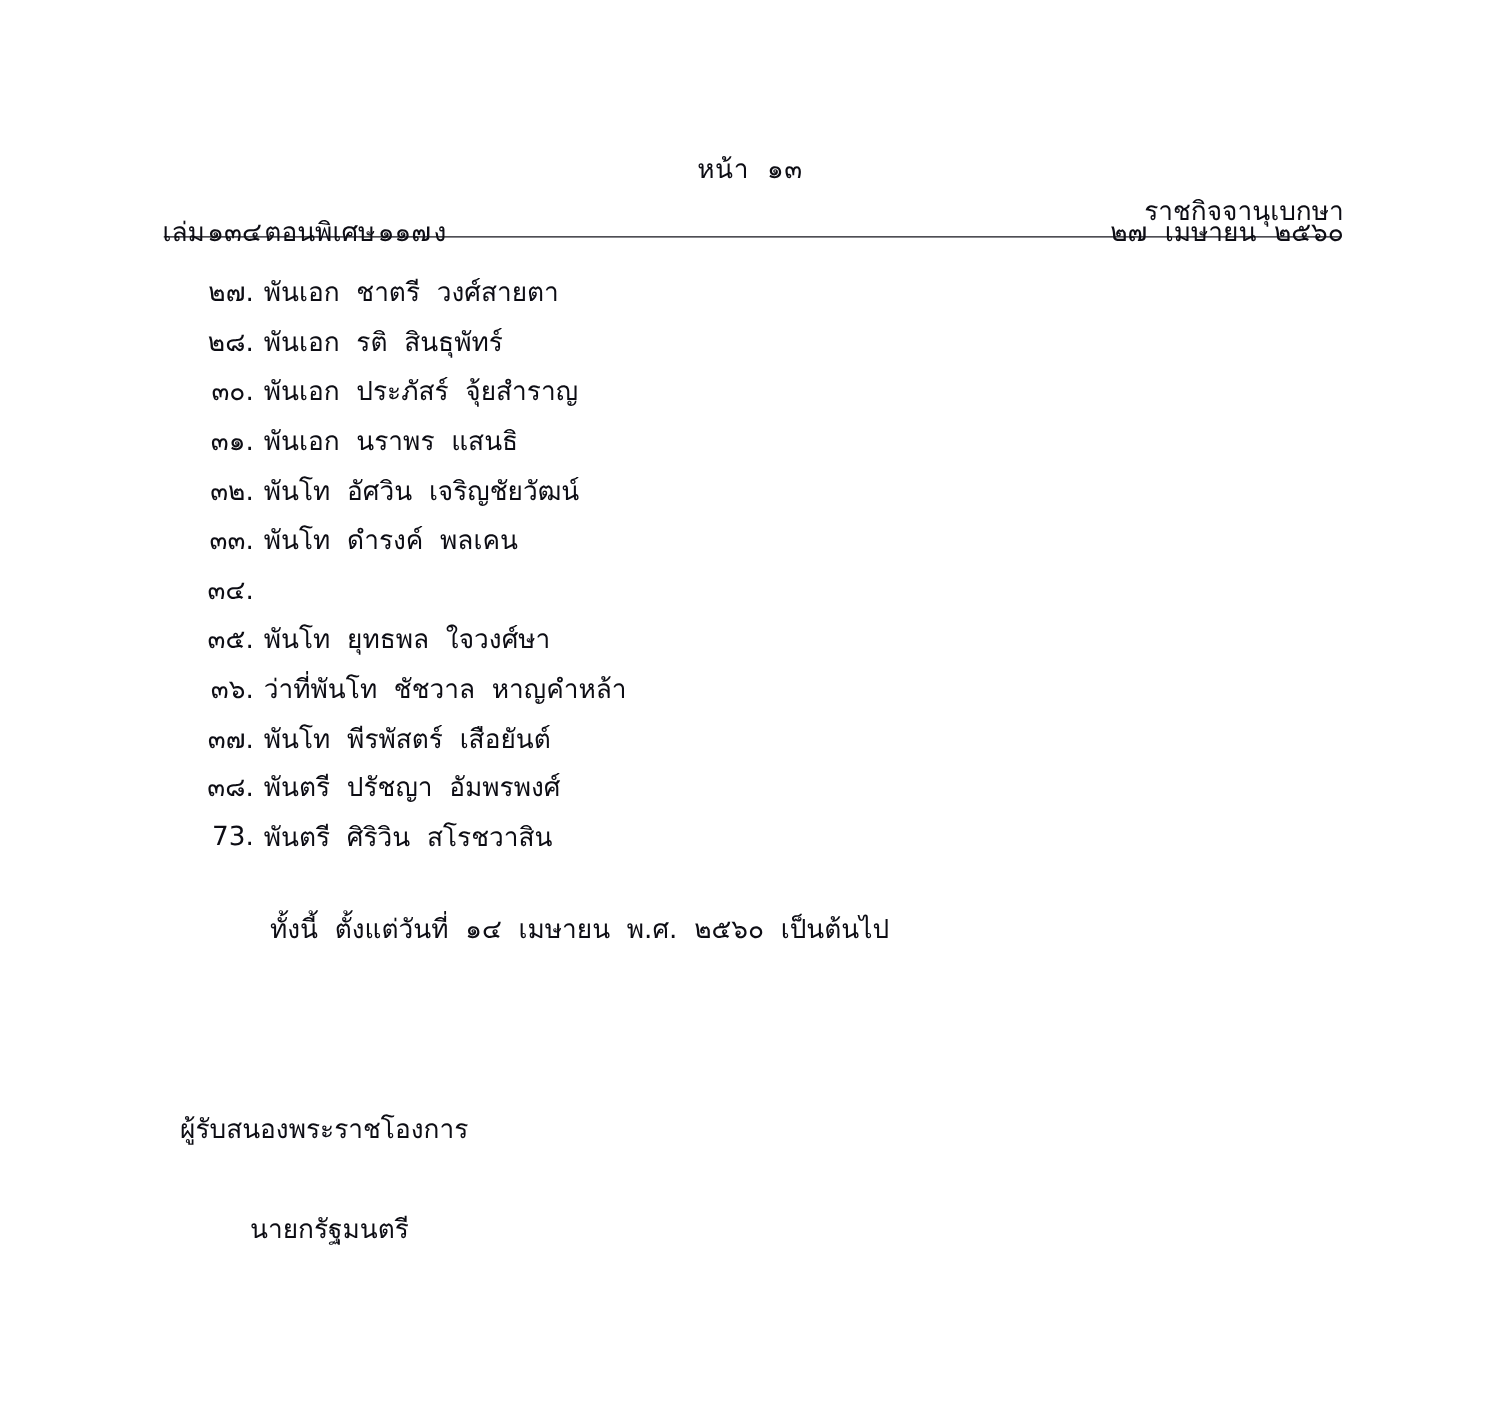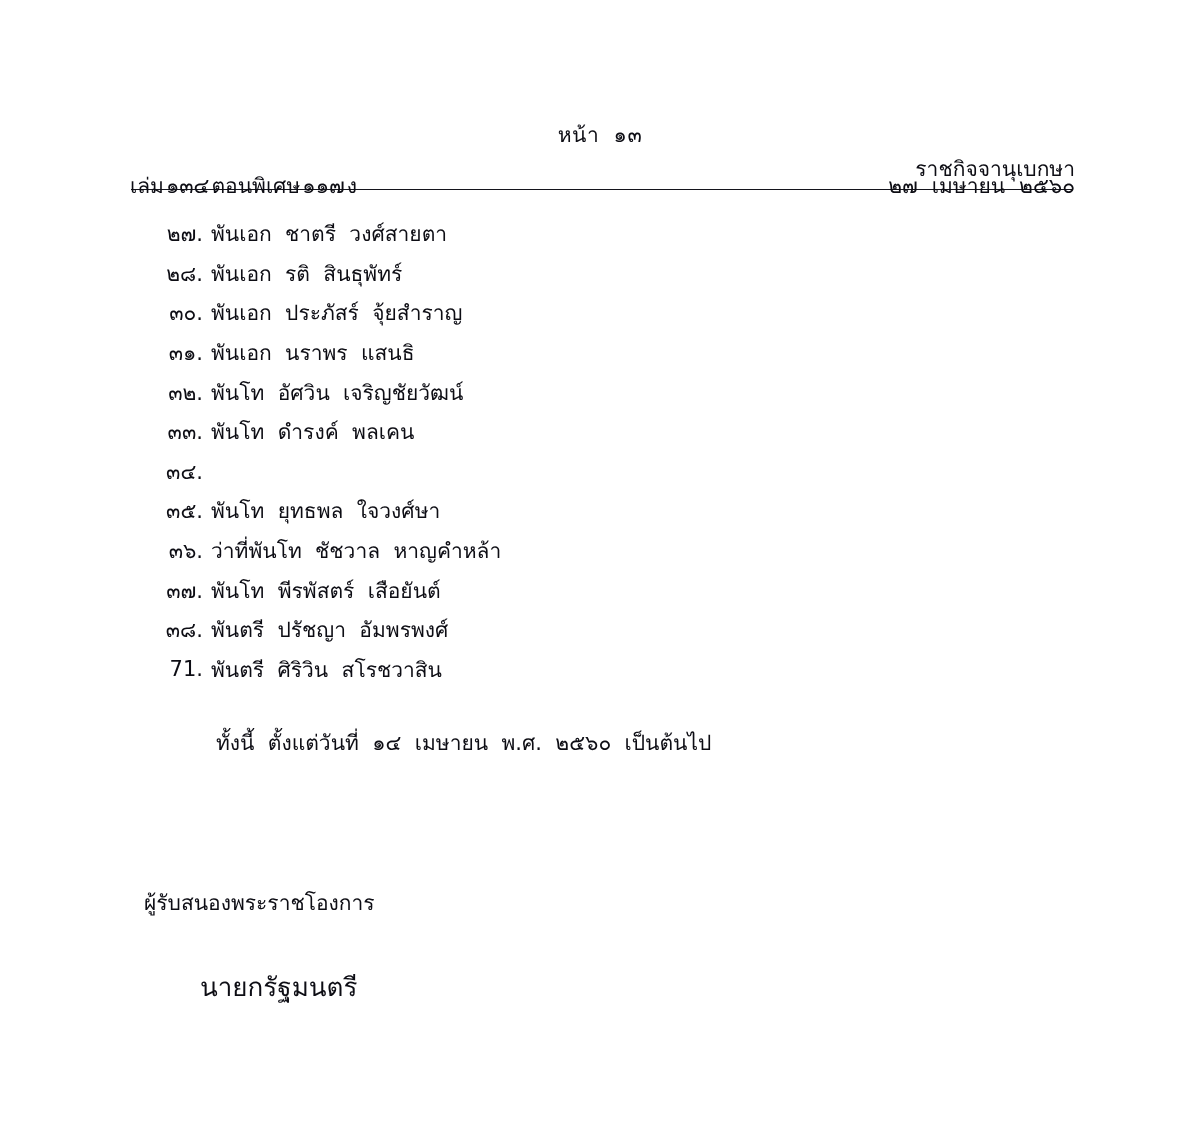--- a/index.html
+++ b/index.html
@@ -124,21 +124,21 @@
     position: absolute;
     top: 926px;
     left: 131px;
     font-size: 21px;
     white-space: pre;
   }
   .sig-3 {
     position: absolute;
     top: 966px;
     left: 200px;
-    font-size: 26px;
+    font-size: 21px;
     white-space: pre;
   }
 </style>
 </head>
 <body>
 
 <div class="page">
 
   <div class="page-number-line">หน้า  ๑๓</div>
 
@@ -198,21 +198,21 @@
     </div>
     <div class="list-item">
       <span class="list-num">๓๗.</span>
       <span class="list-text">พันโท  พีรพัสตร์  เสือยันต์</span>
     </div>
     <div class="list-item">
       <span class="list-num">๓๘.</span>
       <span class="list-text">พันตรี  ปรัชญา  อัมพรพงศ์</span>
     </div>
     <div class="list-item">
-      <span class="list-num">71.</span>
+      <span class="list-num">73.</span>
       <span class="list-text">พันตรี  ศิริวิน  สโรชวาสิน</span>
     </div>
   </div>
 
   <div class="effective-line">ทั้งนี้  ตั้งแต่วันที่  ๑๔  เมษายน  พ.ศ.  ๒๕๖๐  เป็นต้นไป</div>
 
 
   <div class="sig-1">ผู้รับสนองพระราชโองการ</div>
   <div class="sig-3">นายกรัฐมนตรี</div>
 

